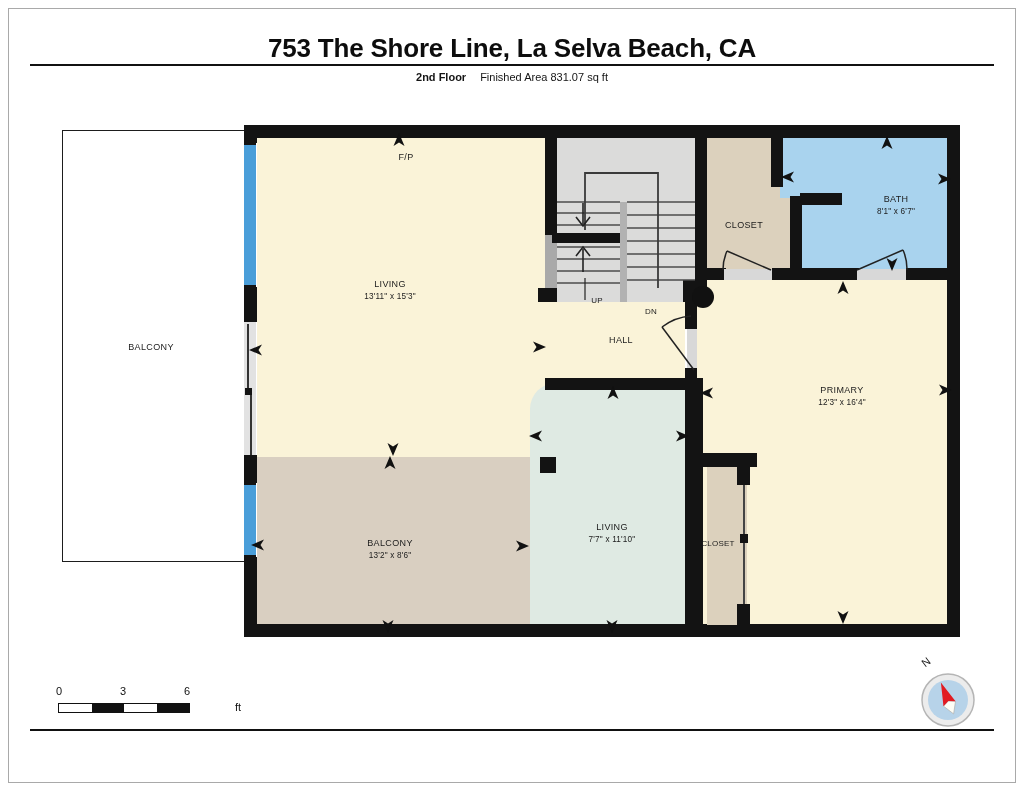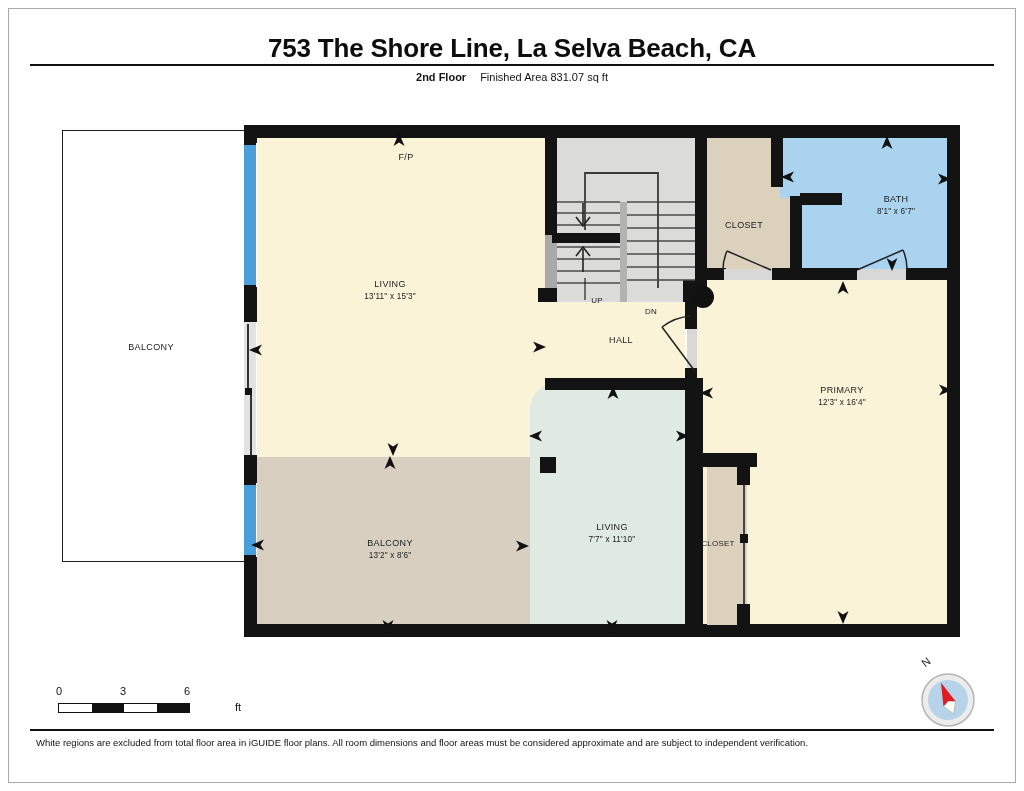--- a/index.html
+++ b/index.html
@@ -211,14 +211,13 @@
     <circle cx="0" cy="0" r="26" fill="#ececec" stroke="#b5b5b5" stroke-width="1.5"></circle>
     <circle cx="0" cy="0" r="20" fill="#b7d3e9"></circle>
     <g transform="rotate(-22)">
       <path d="M0,15 L6.5,4 L0,1 L-6.5,4 Z" fill="#fdfdf5" stroke="#aaa" stroke-width="0.6"></path>
       <path d="M0,-19 L6.5,4 L0,1 L-6.5,4 Z" fill="#e11b22"></path>
     </g>
   </svg>
   <div class="north">N</div>
 
   <div class="rule" style="top:729px"></div>
-  <div class="disclaimer">White regions are excluded from total floor area in iGUIDE floor plans. All room dimensions and floor areas must be considered approximate and are subject to independent verification.</div>
 </div>
 
 </body></html>

